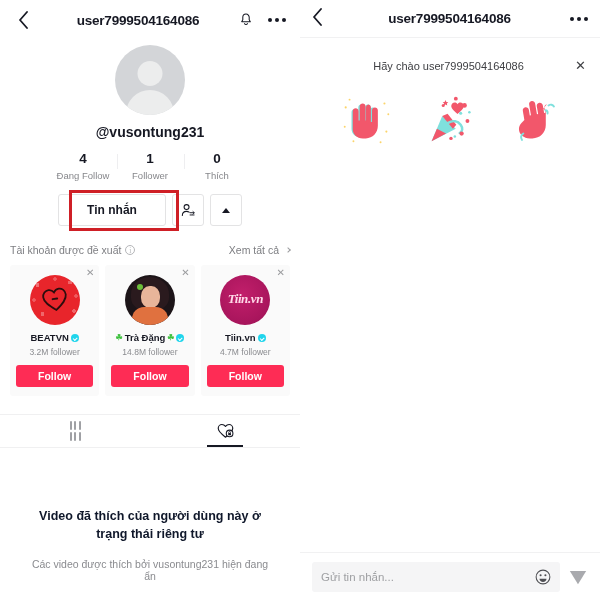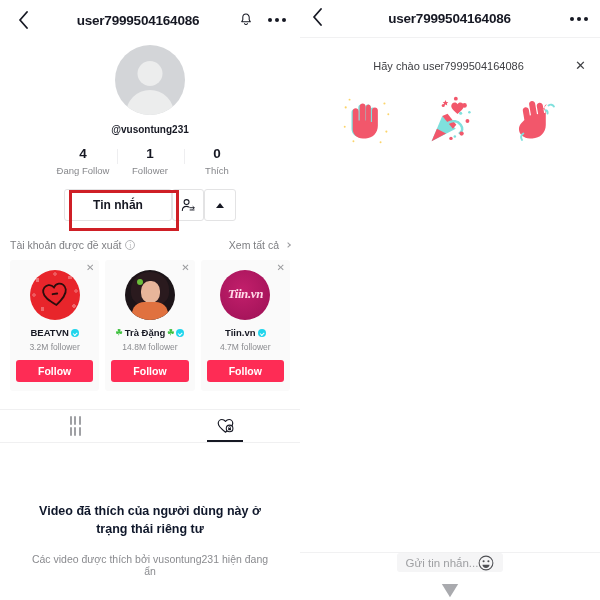--- a/index.html
+++ b/index.html
@@ -71,21 +71,21 @@
   .avatar .body {
     position: absolute; left: 50%; top: 45px;
     transform: translateX(-50%);
     width: 48px; height: 40px;
     border-radius: 24px 24px 0 0;
     background: #eceded;
   }
 
   .handle {
     text-align: center;
-    font-size: 10px;
+    font-size: 14px;
     font-weight: bold;
     color: #161823;
     margin-top: 9px;
   }
 
   .stats {
     display: flex; justify-content: center;
     margin-top: 11px;
   }
   .stat {
@@ -101,20 +101,21 @@
   }
   .stat .num {
     font-size: 13.5px; font-weight: bold; color: #161823;
   }
   .stat .lbl {
     font-size: 9.5px; color: #86878b; margin-top: 4px;
   }
 
   .actions {
     display: flex; justify-content: center; align-items: center;
+    gap: 6px;
     margin-top: 13px;
   }
   .btn-msg {
     width: 108px; height: 32px;
     border: 1px solid #e3e3e4;
     border-radius: 3px;
     background: #fff;
     display: flex; align-items: center; justify-content: center;
     font-size: 12px; font-weight: bold; color: #161823;
   }
@@ -356,21 +357,20 @@
   }
   .sticker { width: 62px; height: 62px; }
 
   .composer {
     margin-top: auto;
     border-top: 1px solid #f1f1f2;
     height: 48px;
     display: flex; align-items: center;
     padding: 0 12px;
     gap: 8px;
-    flex-direction: column;
   }
   .c-input {
     flex: 1; height: 30px;
     background: #f5f5f6;
     border-radius: 3px;
     display: flex; align-items: center;
     padding: 0 9px;
   }
   .c-input .ph {
     flex: 1;

